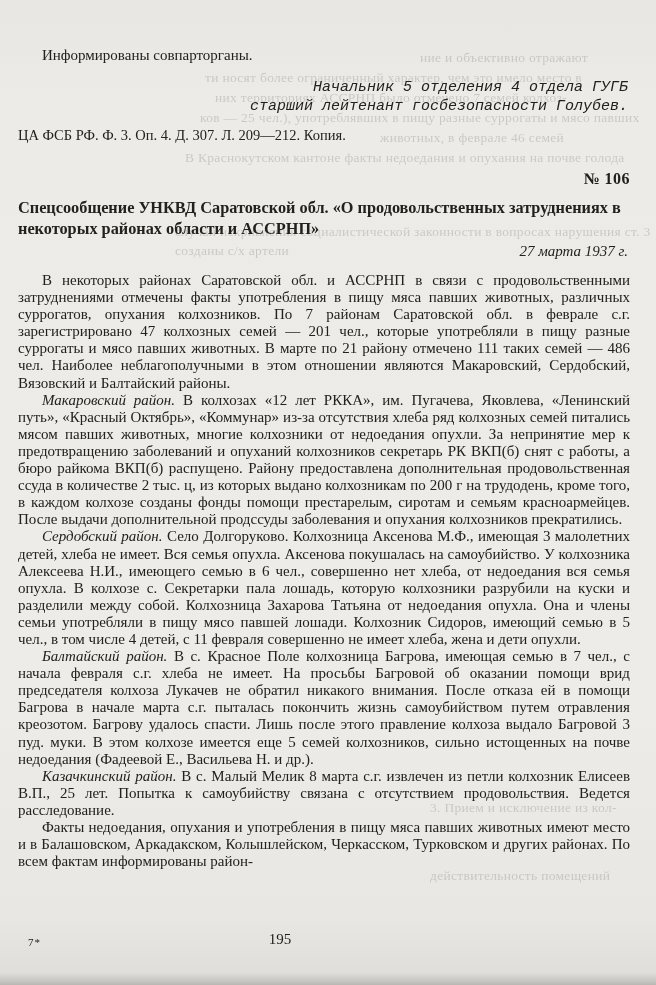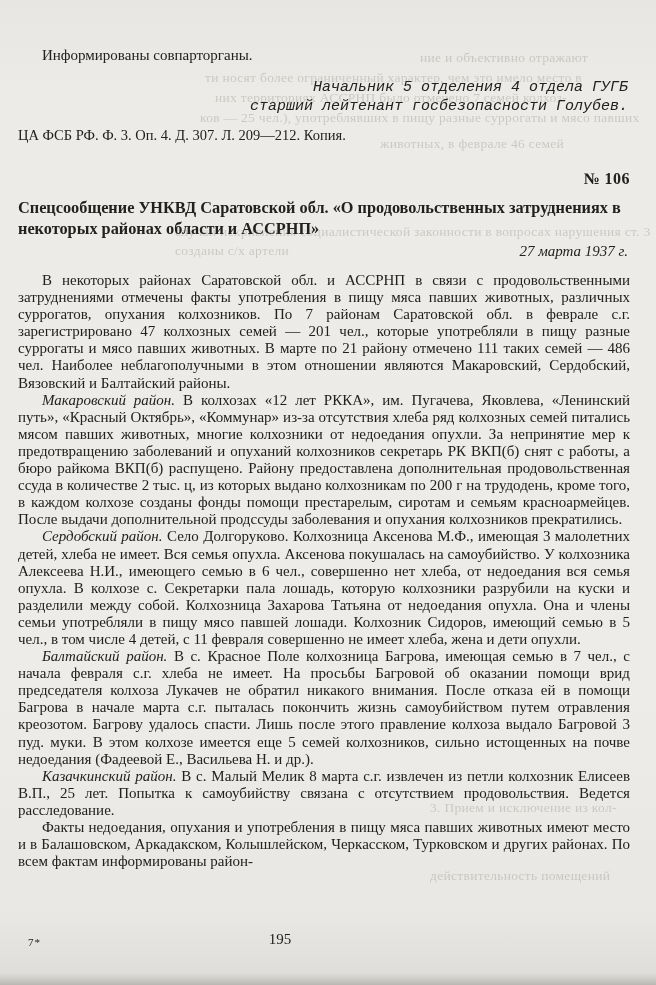--- a/index.html
+++ b/index.html
@@ -79,21 +79,22 @@
 </head>
 <body>
 
 <div class="page">
 
   <div class="ghost-layer">
     <span class="ghost" style="left:420px;top:50px">ние и объективно отражают</span>
     <span class="ghost" style="left:205px;top:70px">ти носят более ограниченный характер, чем это имело место в</span>
     <span class="ghost" style="left:215px;top:90px">них территориях АССРНП было отмечено 7 семей колхоз-</span>
     <span class="ghost" style="left:200px;top:110px">ков — 25 чел.), употреблявших в пищу разные суррогаты и мясо павших</span>
-    <span class="ghost" style="left:380px;top:136px">животных, в феврале 46 семей</span>
+    <span class="ghost" style="left:380px;top:130px">животных, в феврале 46 семей</span>
+    <span class="ghost" style="left:185px;top:150px">В Краснокутском кантоне факты недоедания и опухания на почве голода</span>
     <span class="ghost" style="left:175px;top:224px">случаи искривления социалистической законности в вопросах нарушения ст. 3</span>
     <span class="ghost" style="left:175px;top:243px">созданы с/х артели</span>
     <span class="ghost" style="left:430px;top:800px">3. Прием и исключение из кол-</span>
     <span class="ghost" style="left:430px;top:868px">действительность помещений</span>
   </div>
 
   <div class="content">
 
     <p class="line informed">Информированы совпарторганы.</p>
 

